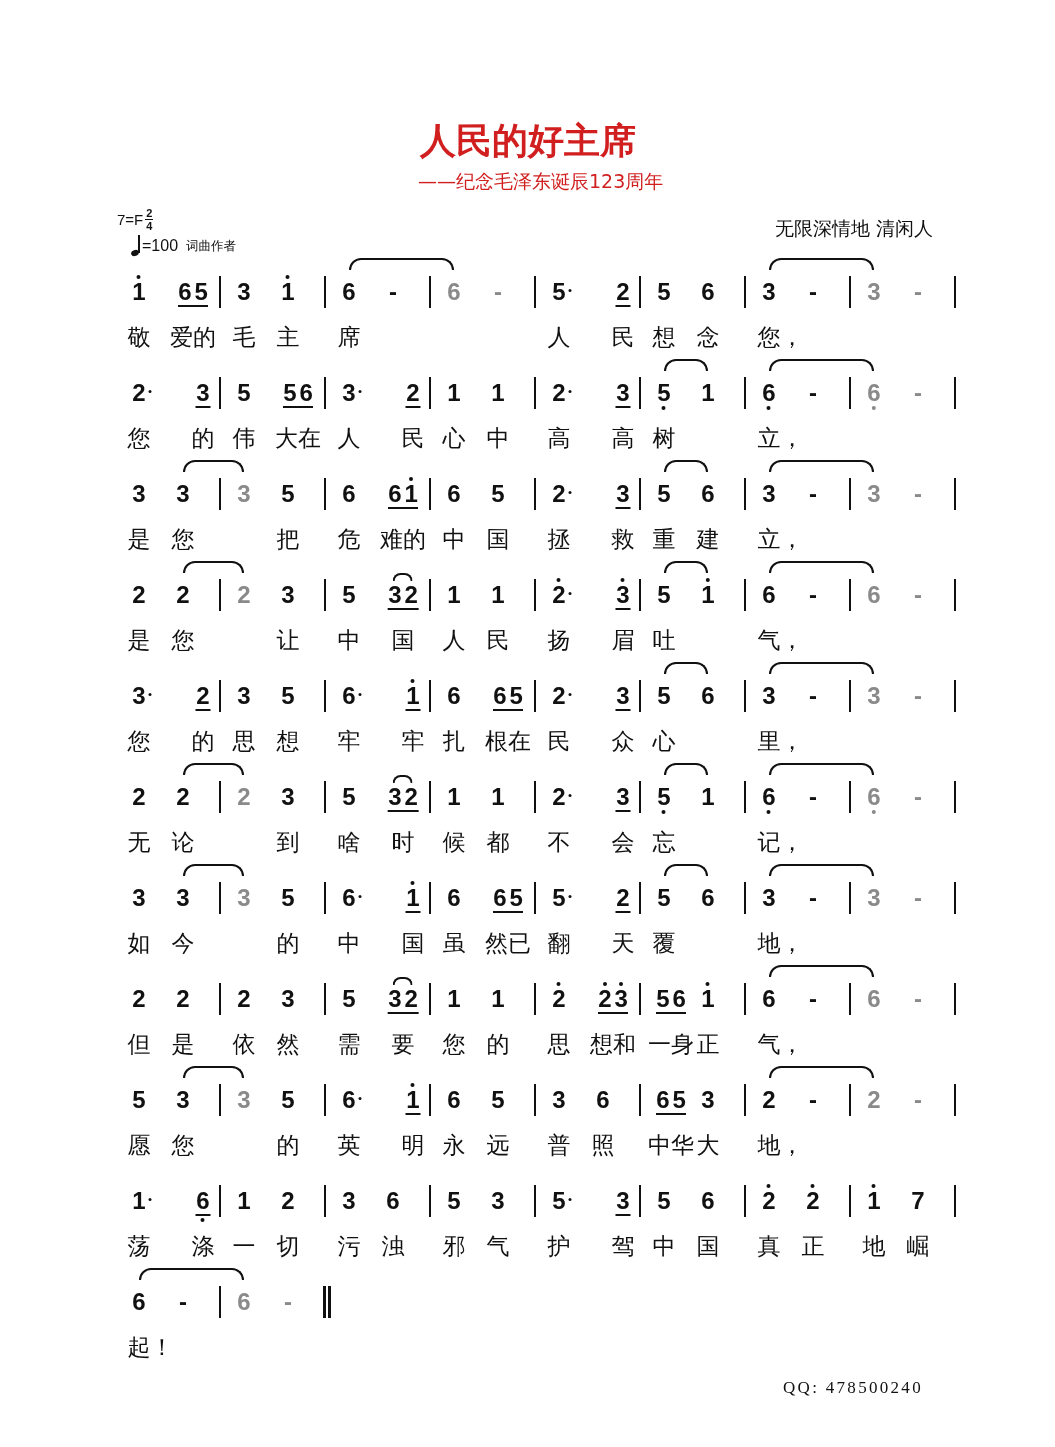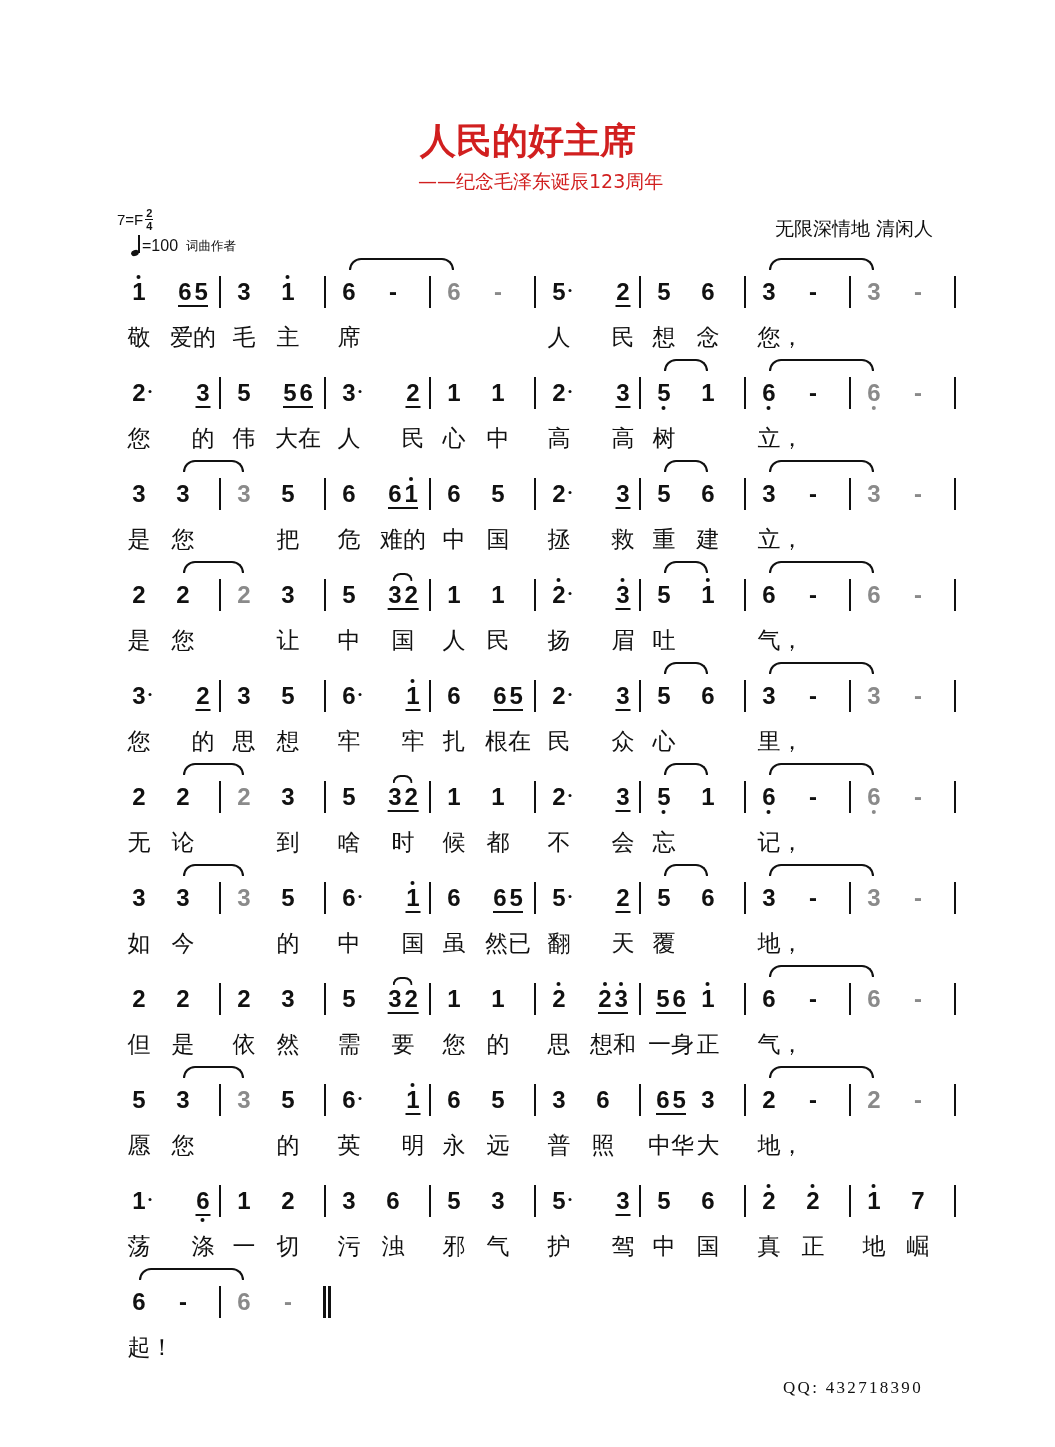--- a/index.html
+++ b/index.html
@@ -1347,13 +1347,13 @@
             <span class="d">-</span>
           </div>
           <div class="lyric"></div>
         </div>
         <div class="barline final"></div>
       </div>
       <div class="arc" style="left: 139px; width: 105px;"></div>
     </div>
   </div>
 
-<div class="footer">QQ: 432718390</div>
+<div class="footer">QQ: 478500240</div>
 
 </body></html>

